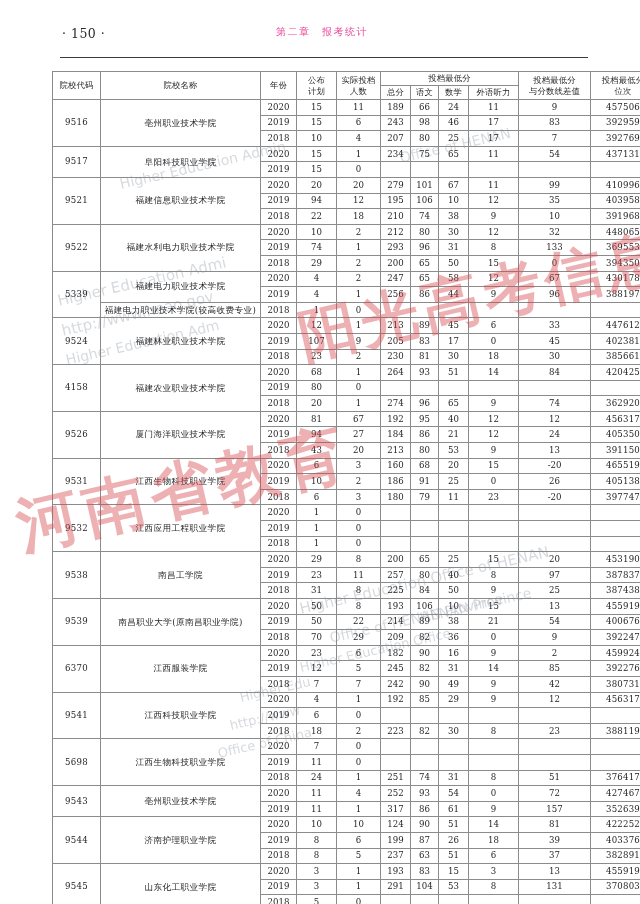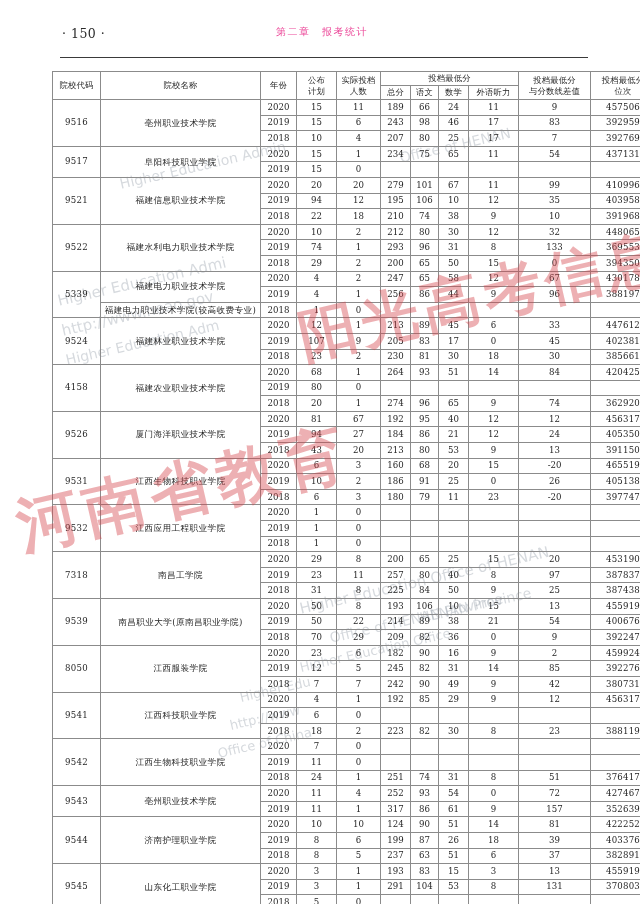--- a/index.html
+++ b/index.html
@@ -601,21 +601,21 @@
             <td class="num">1</td>
             <td class="num">0</td>
             <td class="num blank"></td>
             <td class="num blank"></td>
             <td class="num blank"></td>
             <td class="num blank"></td>
             <td class="num blank"></td>
             <td class="rank blank"></td>
           </tr>
           <tr>
-            <td class="code" rowspan="3">7318</td>
+            <td class="code" rowspan="3">9538</td>
             <td class="name" rowspan="3">南昌工学院</td>
             <td class="num">2020</td>
             <td class="num">29</td>
             <td class="num">8</td>
             <td class="num">200</td>
             <td class="num">65</td>
             <td class="num">25</td>
             <td class="num">15</td>
             <td class="num">20</td>
             <td class="rank">453190</td>
@@ -671,21 +671,21 @@
             <td class="num">70</td>
             <td class="num">29</td>
             <td class="num">209</td>
             <td class="num">82</td>
             <td class="num">36</td>
             <td class="num">0</td>
             <td class="num">9</td>
             <td class="rank">392247</td>
           </tr>
           <tr>
-            <td class="code" rowspan="3">8050</td>
+            <td class="code" rowspan="3">6370</td>
             <td class="name" rowspan="3">江西服装学院</td>
             <td class="num">2020</td>
             <td class="num">23</td>
             <td class="num">6</td>
             <td class="num">182</td>
             <td class="num">90</td>
             <td class="num">16</td>
             <td class="num">9</td>
             <td class="num">2</td>
             <td class="rank">459924</td>
@@ -741,21 +741,21 @@
             <td class="num">18</td>
             <td class="num">2</td>
             <td class="num">223</td>
             <td class="num">82</td>
             <td class="num">30</td>
             <td class="num">8</td>
             <td class="num">23</td>
             <td class="rank">388119</td>
           </tr>
           <tr>
-            <td class="code" rowspan="3">9542</td>
+            <td class="code" rowspan="3">5698</td>
             <td class="name" rowspan="3">江西生物科技职业学院</td>
             <td class="num">2020</td>
             <td class="num">7</td>
             <td class="num">0</td>
             <td class="num blank"></td>
             <td class="num blank"></td>
             <td class="num blank"></td>
             <td class="num blank"></td>
             <td class="num blank"></td>
             <td class="rank blank"></td>

